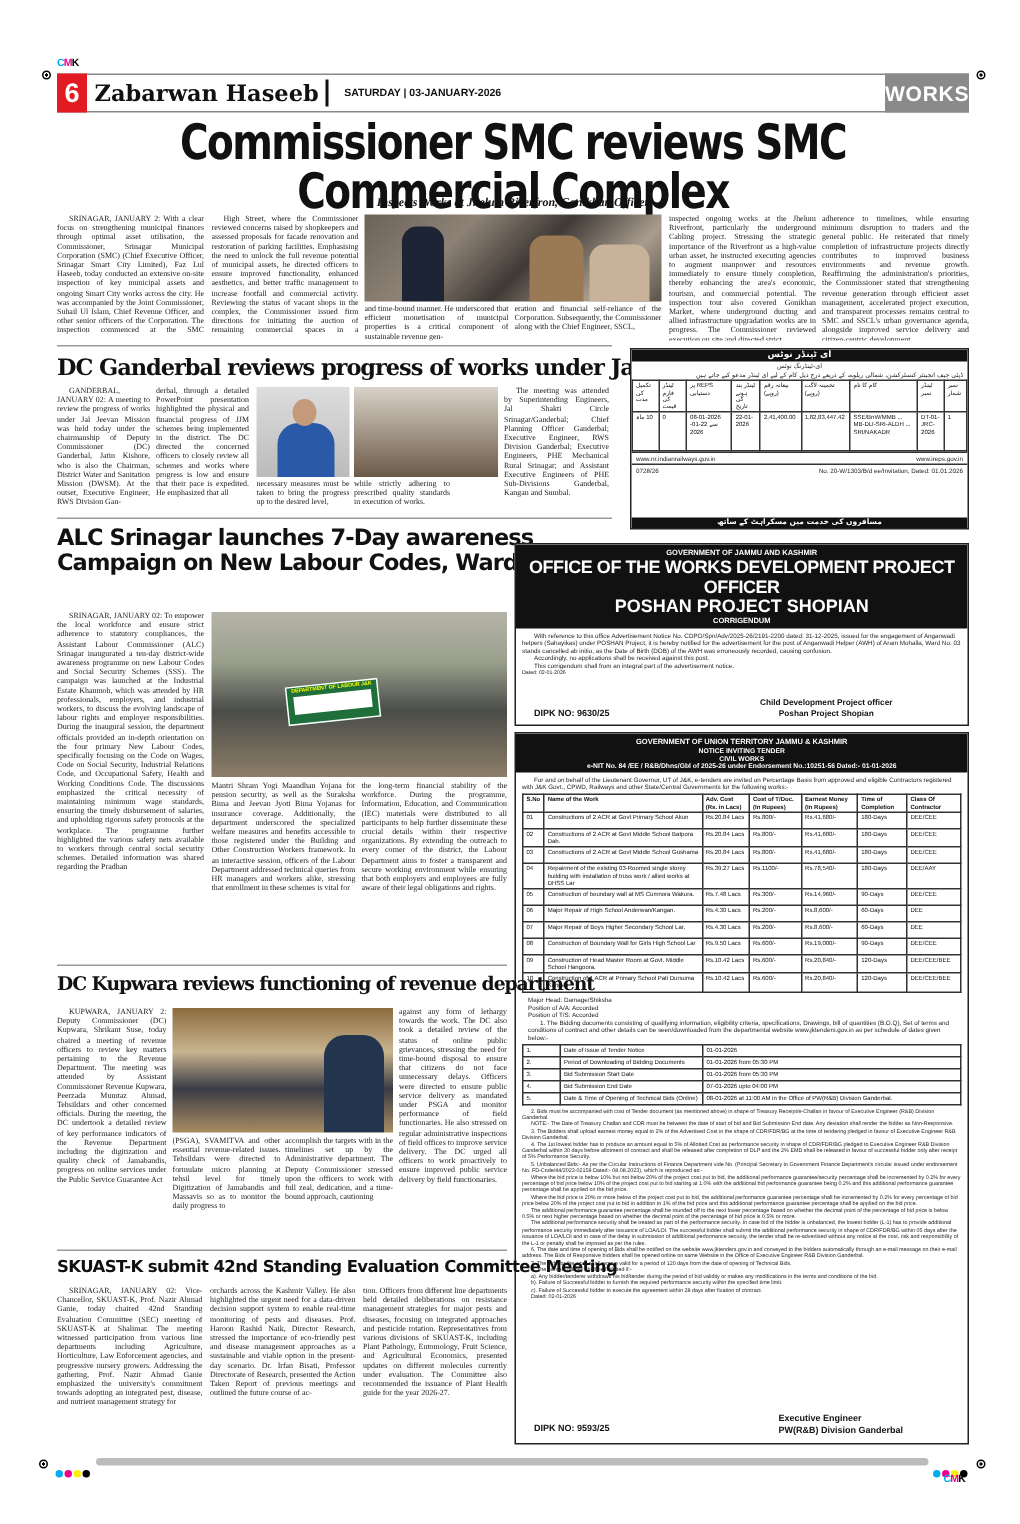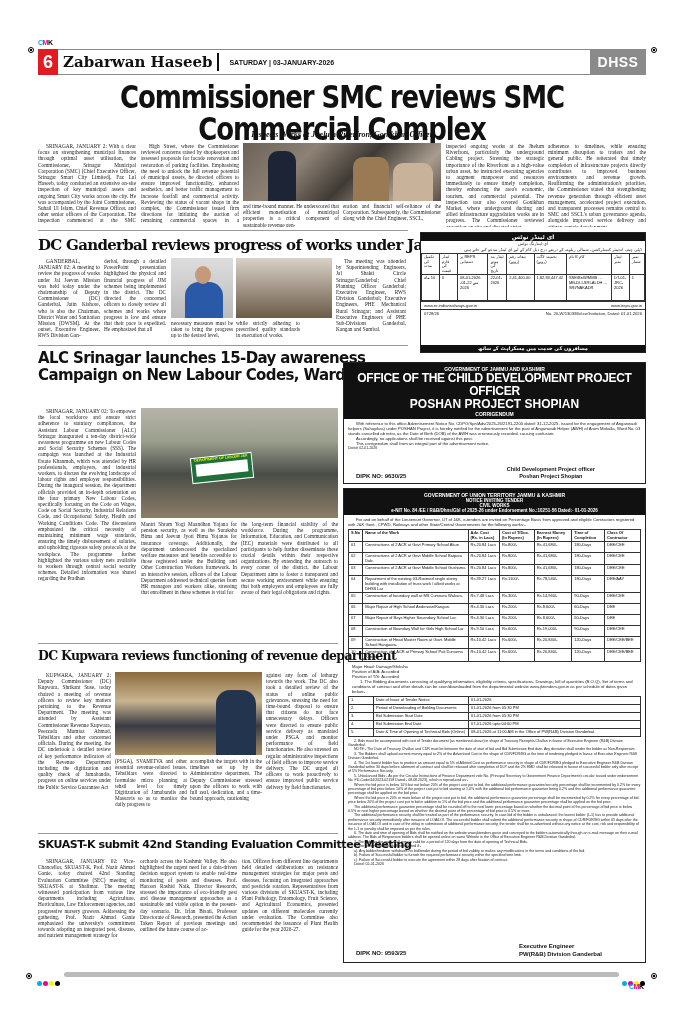--- a/index.html
+++ b/index.html
@@ -38,21 +38,21 @@
 <body>
 
 <div class="abs cmyk" style="left:38px;top:39px"><span class="c">C</span><span class="m">M</span><span class="k">K</span></div>
 <div class="abs reg" style="left:28px;top:47px"></div>
 <div class="abs reg" style="left:651px;top:47px"></div>
 
 <div class="abs mast">
   <div class="pno">6</div>
   <div class="paper">Zabarwan Haseeb</div>
   <div class="date">SATURDAY | 03-JANUARY-2026</div>
-  <div class="newsbox">DHSS</div>
+  <div class="newsbox">WORKS</div>
 </div>
 
 <div class="abs h1">Commissioner SMC reviews SMC Commercial Complex</div>
 <div class="abs sub">Inspects Works at Jhelum Riverfron, Gonikhan Officer</div>
 
 <div class="abs txt" style="left:38px;top:143px;width:98px;height:80px">
     <p>SRINAGAR, JANUARY 2: With a clear focus on strengthening municipal finances through optimal asset utilisation, the Commissioner, Srinagar Municipal Corporation (SMC) (Chief Executive Officer, Srinagar Smart City Limited), Faz Lul Haseeb, today conducted an extensive on-site inspection of key municipal assets and ongoing Smart City works across the city. He was accompanied by the Joint Commissioner, Suhail Ul Islam, Chief Revenue Officer, and other senior officers of the Corporation. The inspection commenced at the SMC Commercial Complex at Hari Singh</p>
   </div>
 <div class="abs txt" style="left:141px;top:143px;width:98px;height:80px">
     <p>High Street, where the Commissioner reviewed concerns raised by shopkeepers and assessed proposals for facade renovation and restoration of parking facilities. Emphasising the need to unlock the full revenue potential of municipal assets, he directed officers to ensure improved functionality, enhanced aesthetics, and better traffic management to increase footfall and commercial activity. Reviewing the status of vacant shops in the complex, the Commissioner issued firm directions for initiating the auction of remaining commercial spaces in a transparent, competitive,</p>
@@ -136,21 +136,21 @@
   <div class="small" style="display:flex;justify-content:space-between;padding:1px 3px;border-top:1px solid #333">
     <span>0728/26</span>
     <span>No. 20-W/1303/B/d   ee/Invitation, Dated: 01.01.2026</span>
   </div>
   <div class="adhead urdu" style="font-size:5px;line-height:7px;position:absolute;bottom:0;left:0;right:0">مسافروں کی خدمت میں مسکراہٹ کے ساتھ</div>
 </div>
 
 <div class="abs rule" style="left:38px;top:345px;width:370px"></div>
 
 <div class="abs h2" style="left:38px;top:350px;width:300px;text-align:center;font-size:15px;line-height:17px">
-  <div>ALC Srinagar launches 15-Day awareness</div>
+  <div>ALC Srinagar launches 7-Day awareness</div>
   <div>Campaign on New Labour Codes, Ward</div>
 </div>
 <div class="abs txt" style="left:38px;top:408px;width:98px;height:230px">
     <p>SRINAGAR, JANUARY 02: To empower the local workforce and ensure strict adherence to statutory compliances, the Assistant Labour Commissioner (ALC) Srinagar inaugurated a ten-day district-wide awareness programme on new Labour Codes and Social Security Schemes (SSS). The campaign was launched at the Industrial Estate Khanmoh, which was attended by HR professionals, employers, and industrial workers, to discuss the evolving landscape of labour rights and employer responsibilities. During the inaugural session, the department officials provided an in-depth orientation on the four primary New Labour Codes, specifically focusing on the Code on Wages, Code on Social Security, Industrial Relations Code, and Occupational Safety, Health and Working Conditions Code. The discussions emphasized the critical necessity of maintaining minimum wage standards, ensuring the timely disbursement of salaries, and upholding rigorous safety protocols at the workplace. The programme further highlighted the various safety nets available to workers through central social security schemes. Detailed information was shared regarding the Pradhan</p>
   </div>
 <div class="abs photo" style="left:141px;top:408px;width:197px;height:110px;background:linear-gradient(#b6b3a9 0%,#9aa08c 30%,#4a4c48 60%,#8d7e68 100%)">
   <div style="position:absolute;left:50px;top:47px;width:62px;height:26px;background:#1f6f3a;border:1px solid #fff;transform:rotate(-6deg)">
     <div style="font-family:'Liberation Sans',sans-serif;font-size:3.5px;color:#ff0;font-weight:bold;text-align:center">DEPARTMENT OF LABOUR J&amp;K</div>
     <div style="margin:2px 4px;height:12px;background:#fff"></div>
   </div>
@@ -158,21 +158,21 @@
 <div class="abs txt" style="left:141px;top:521px;width:96px;height:118px">
     <p style="text-indent:0">Mantri Shram Yogi Maandhan Yojana for pension security, as well as the Suraksha Bima and Jeevan Jyoti Bima Yojanas for insurance coverage. Additionally, the department underscored the specialized welfare measures and benefits accessible to those registered under the Building and Other Construction Workers framework. In an interactive session, officers of the Labour Department addressed technical queries from HR managers and workers alike, stressing that enrollment in these schemes is vital for</p>
   </div>
 <div class="abs txt" style="left:241px;top:521px;width:97px;height:118px">
     <p style="text-indent:0">the long-term financial stability of the workforce. During the programme, Information, Education, and Communication (IEC) materials were distributed to all participants to help further disseminate these crucial details within their respective organizations. By extending the outreach to every corner of the district, the Labour Department aims to foster a transparent and secure working environment while ensuring that both employers and employees are fully aware of their legal obligations and rights.</p>
   </div>
 
 <div class="abs ad" style="left:343px;top:362px;width:303px;height:122px">
   <div class="adhead" style="padding:3px 0 2px">
     <div style="font-size:5px">GOVERNMENT OF JAMMU AND KASHMIR</div>
-    <div style="font-size:12px;line-height:13px;letter-spacing:-0.3px">OFFICE OF THE CHILD DEVELOPMENT PROJECT OFFICER</div>
+    <div style="font-size:12px;line-height:13px;letter-spacing:-0.3px">OFFICE OF THE WORKS DEVELOPMENT PROJECT OFFICER</div>
     <div style="font-size:12px;line-height:13px">POSHAN PROJECT SHOPIAN</div>
     <div style="font-size:5px">CORRIGENDUM</div>
   </div>
   <div class="small" style="padding:2px 4px">
     <p style="text-indent:8px">With reference to this office Advertisement Notice No. CDPO/Spn/Adv/2025-26/2191-2200 dated: 31-12-2025, issued for the engagement of Anganwadi helpers (Sahayikas) under POSHAN Project, it is hereby notified for the advertisement for the post of Anganwadi Helper (AWH) of Aram Mohalla, Ward No. 03 stands cancelled ab initio, as the Date of Birth (DOB) of the AWH was erroneously recorded, causing confusion.</p>
     <p style="text-indent:8px">Accordingly, no applications shall be received against this post.</p>
     <p style="text-indent:8px">This corrigendum shall from an integral part of the advertisement notice.</p>
     <p style="font-size:3.5px">Dated: 02-01-2026</p>
   </div>
   <div style="position:absolute;left:12px;bottom:4px;font-family:'Liberation Sans',sans-serif;font-weight:bold;font-size:6px">DIPK NO: 9630/25</div>

